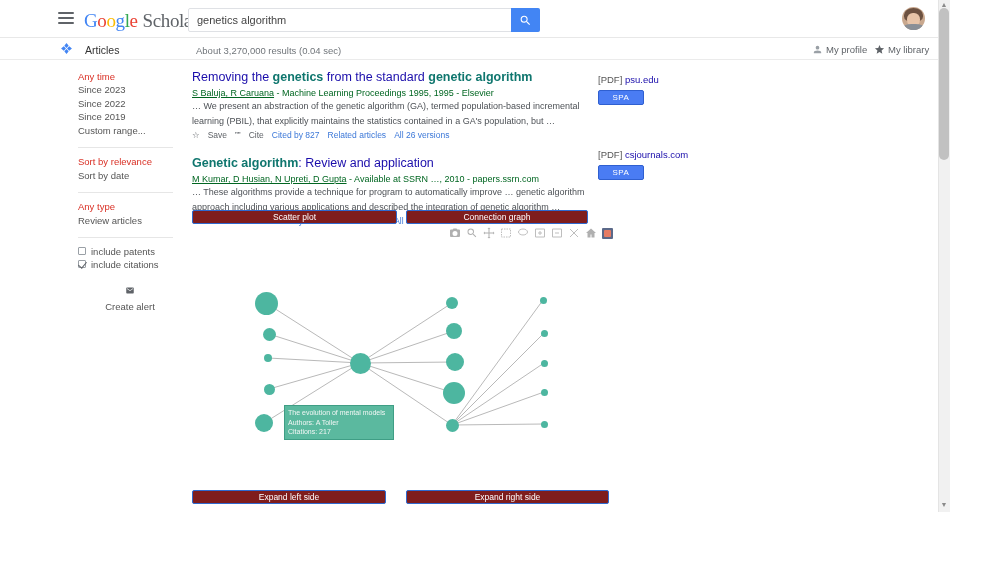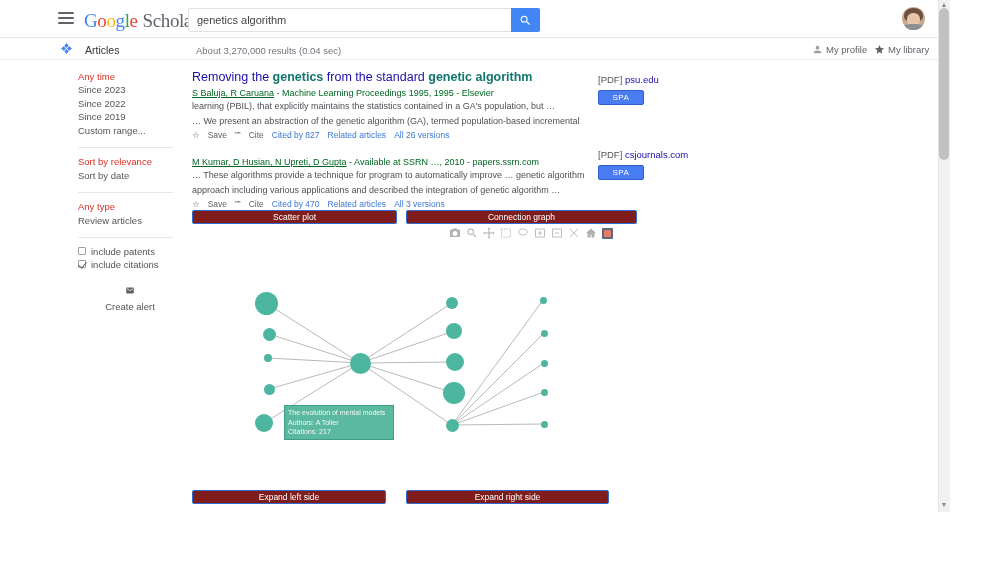--- a/index.html
+++ b/index.html
@@ -280,33 +280,34 @@
         <path fill="#5f6368" d="M20 4H4a2 2 0 00-2 2v12a2 2 0 002 2h16a2 2 0 002-2V6a2 2 0 00-2-2zm0 4l-8 5-8-5V6l8 5 8-5v2z"></path>
       </svg>
       <span>Create alert</span>
     </div>
   </div>
 
   <div id="results">
       <div class="result">
         <div class="r-title"><span>Removing the </span><b>genetics</b><span> from the standard </span><b>genetic algorithm</b></div>
         <div class="r-meta"><a>S Baluja, R Caruana</a><span> - Machine Learning Proceedings 1995, 1995 - Elsevier</span></div>
+        <div class="r-snip">… We present an abstraction of the genetic algorithm (GA), termed population-based incremental</div>
         <div class="r-snip">learning (PBIL), that explicitly maintains the statistics contained in a GA's population, but …</div>
-        <div class="r-snip">… We present an abstraction of the genetic algorithm (GA), termed population-based incremental</div>
         <div class="r-links">
           <span class="star">☆</span>
           <span>Save</span>
           <span>””</span>
           <span>Cite</span>
           <span class="ln">Cited by 827</span>
           <span class="ln">Related articles</span>
           <span class="ln">All 26 versions</span>
         </div>
       </div>
       <div class="result">
+        <div class="r-title"><b>Genetic algorithm</b><span>: Review and application</span></div>
         <div class="r-meta"><a>M Kumar, D Husian, N Upreti, D Gupta</a><span> - Available at SSRN …, 2010 - papers.ssrn.com</span></div>
         <div class="r-snip">… These algorithms provide a technique for program to automatically improve … genetic algorithm</div>
         <div class="r-snip">approach including various applications and described the integration of genetic algorithm …</div>
         <div class="r-links">
           <span class="star">☆</span>
           <span>Save</span>
           <span>””</span>
           <span>Cite</span>
           <span class="ln">Cited by 470</span>
           <span class="ln">Related articles</span>
@@ -325,21 +326,21 @@
 
   <div class="pdfcol" style="left:598px; top:149px;">
     <div class="pdflink">
       <span class="tag">[PDF]</span>
       <span>csjournals.com</span>
     </div>
     <div class="spa-btn">SPA</div>
   </div>
 
   <div class="big-btn" style="left:192px; top:210px; width:205px;">Scatter plot</div>
-  <div class="big-btn" style="left:406px; top:210px; width:231px;">Connection graph</div>
+  <div class="big-btn" style="left:406px; top:210px; width:182px;">Connection graph</div>
 
   <div id="modebar">
     <div class="mb">
       <svg width="12" height="12" viewBox="0 0 24 24">
           <path fill="#444" d="M9 3l-1.8 2H4a2 2 0 00-2 2v11a2 2 0 002 2h16a2 2 0 002-2V7a2 2 0 00-2-2h-3.2L15 3H9zm3 5a5 5 0 110 10 5 5 0 010-10z"></path>
         </svg>
     </div>
     <div class="mb">
       <svg width="12" height="12" viewBox="0 0 24 24">
           <path fill="#444" d="M15.5 14h-.79l-.28-.27A6.47 6.47 0 0016 9.5 6.5 6.5 0 109.5 16c1.61 0 3.09-.59 4.23-1.57l.27.28v.79l5 4.99L20.49 19l-4.99-5zm-6 0C7.01 14 5 11.99 5 9.5S7.01 5 9.5 5 14 7.01 14 9.5 11.99 14 9.5 14z"></path>

